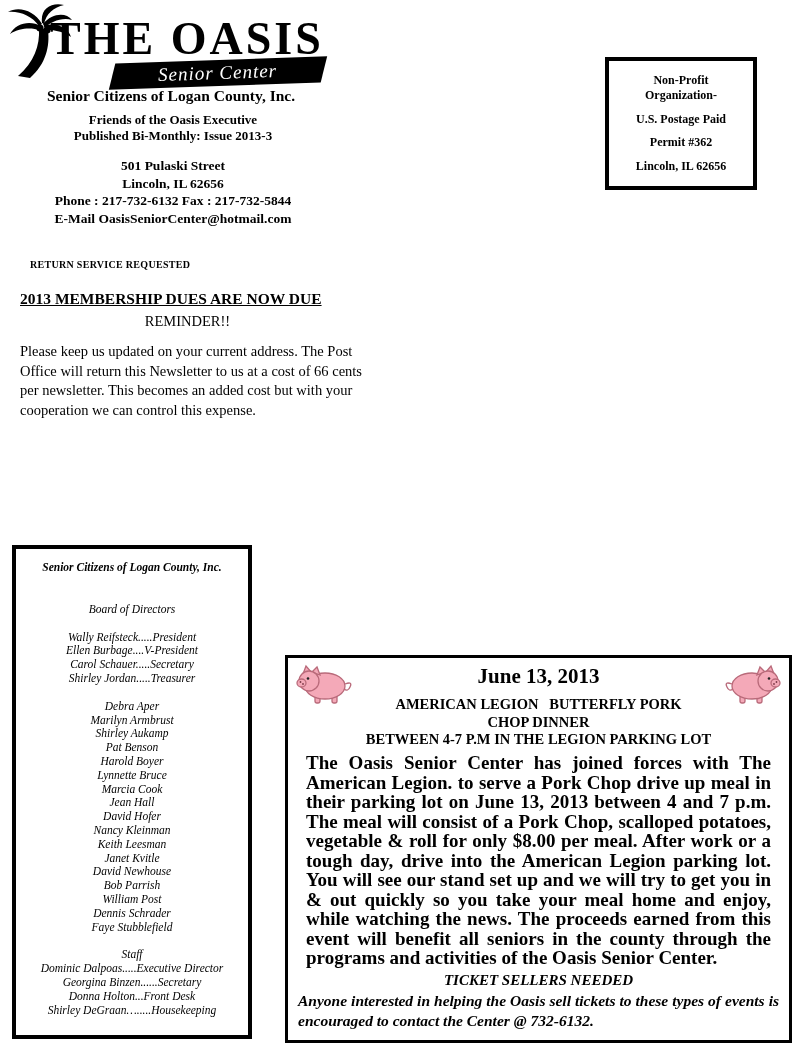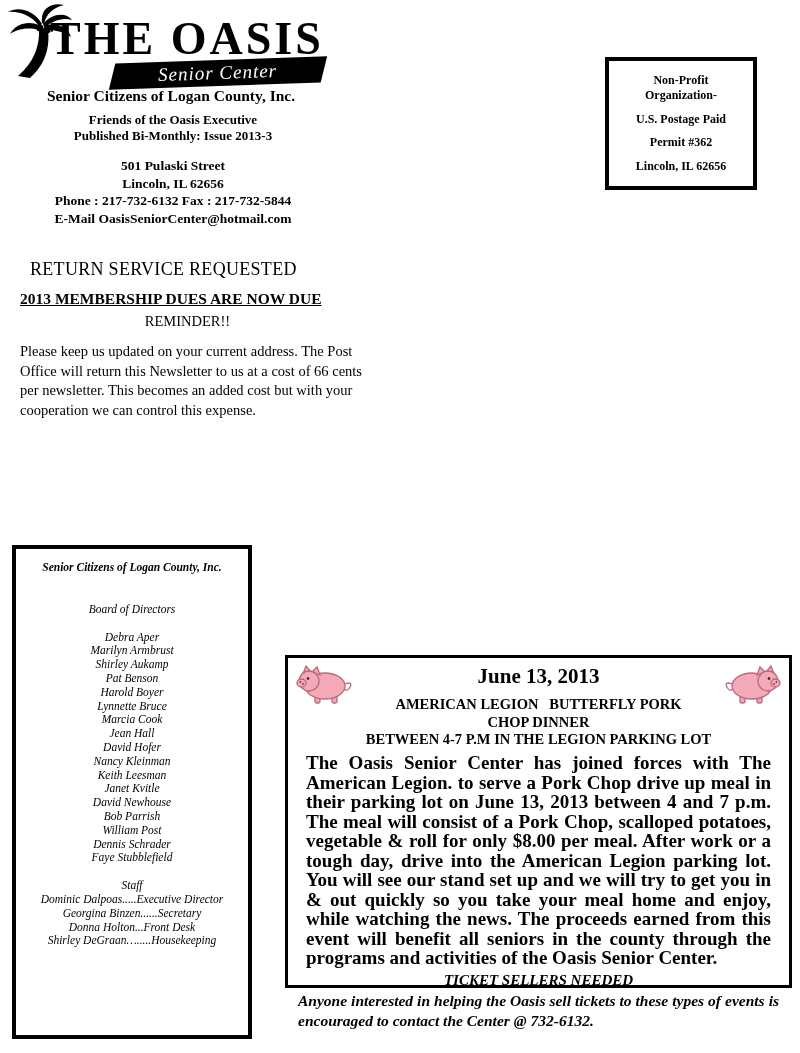--- a/index.html
+++ b/index.html
@@ -29,39 +29,39 @@
   .addr { width:330px; text-align:center; font-weight:bold; font-size:13.5px; line-height:17.5px; }
 
   
   .postage-box {
     left:605px; top:57px; width:152px; height:133px;
     border:4px solid #000; display:flex; flex-direction:column;
     justify-content:space-evenly; align-items:center;
     font-weight:bold; font-size:12px; text-align:center; padding:4px 16px;
   }
 
-  .return-service { font-weight:normal; font-size:18px; letter-spacing:.3px; }
+  .return-service { font-weight:bold; font-size:10px; letter-spacing:.3px; }
   .dues-title { font-weight:bold; font-size:15.5px; text-decoration:underline; }
   .reminder { width:375px; text-align:center; font-size:14.5px; }
   .dues-body { width:347px; font-size:14.5px; line-height:19.5px; }
 
   
   .board-box {
     left:12px; top:545px; width:240px; height:494px;
     border:4px solid #000; text-align:center; font-style:italic;
     font-size:11.5px; line-height:13.8px; padding-top:12px;
   }
   .board-org { font-weight:bold; margin-bottom:28px; }
   .board-title { margin-bottom:14px; }
   .members { margin-top:14px; }
   .staff-title { margin-top:14px; }
 
   
   .event-box {
-    left:285px; top:655px; width:507px; height:333px;
+    left:285px; top:655px; width:507px; height:388px;
     border:3px solid #000; padding-top:6px;
   }
   .event-date { text-align:center; font-weight:bold; font-size:21px; }
   .event-title { text-align:center; font-weight:bold; font-size:14.5px; line-height:18px; white-space:pre-wrap; }
   .event-sub { text-align:center; font-weight:bold; font-size:14.5px; margin-top:0; }
   .event-body { font-size:19px; text-align:justify; padding:5px 18px 0; line-height:19.5px;font-weight:bold; }
   .ticket { font-weight:bold; font-style:italic; font-size:15px; text-align:center; margin-top:4px; }
   .event-footer { font-weight:bold; font-style:italic; font-size:15.5px; text-align:justify; padding:2px 10px 0; line-height:20px; }
   .pig-right { transform:scaleX(-1); }
 </style>
@@ -110,20 +110,26 @@
 
   <div class="abs return-service" style="left:30px; top:259px;">RETURN SERVICE REQUESTED</div>
 
   <div class="abs dues-title" style="left:20px; top:290px;">2013 MEMBERSHIP DUES ARE NOW DUE</div>
   <div class="abs reminder" style="left:0px; top:313px;">REMINDER!!</div>
   <div class="abs dues-body" style="left:20px; top:342px;">Please keep us updated on your current address. The Post Office will return this Newsletter to us at a cost of 66 cents  per newsletter. This becomes an added cost but with your cooperation we can control this expense.</div>
 
   <div class="abs board-box">
     <div class="board-org">Senior Citizens of Logan County, Inc.</div>
     <div class="board-title">Board of Directors</div>
+    <div>
+      <div>Wally Reifsteck.....President</div>
+      <div>Ellen Burbage....V-President</div>
+      <div>Carol Schauer.....Secretary</div>
+      <div>Shirley Jordan.....Treasurer</div>
+    </div>
     <div class="members">
       <div>Debra Aper</div>
       <div>Marilyn Armbrust</div>
       <div>Shirley Aukamp</div>
       <div>Pat Benson</div>
       <div>Harold Boyer</div>
       <div>Lynnette Bruce</div>
       <div>Marcia Cook</div>
       <div>Jean Hall</div>
       <div>David Hofer</div>

